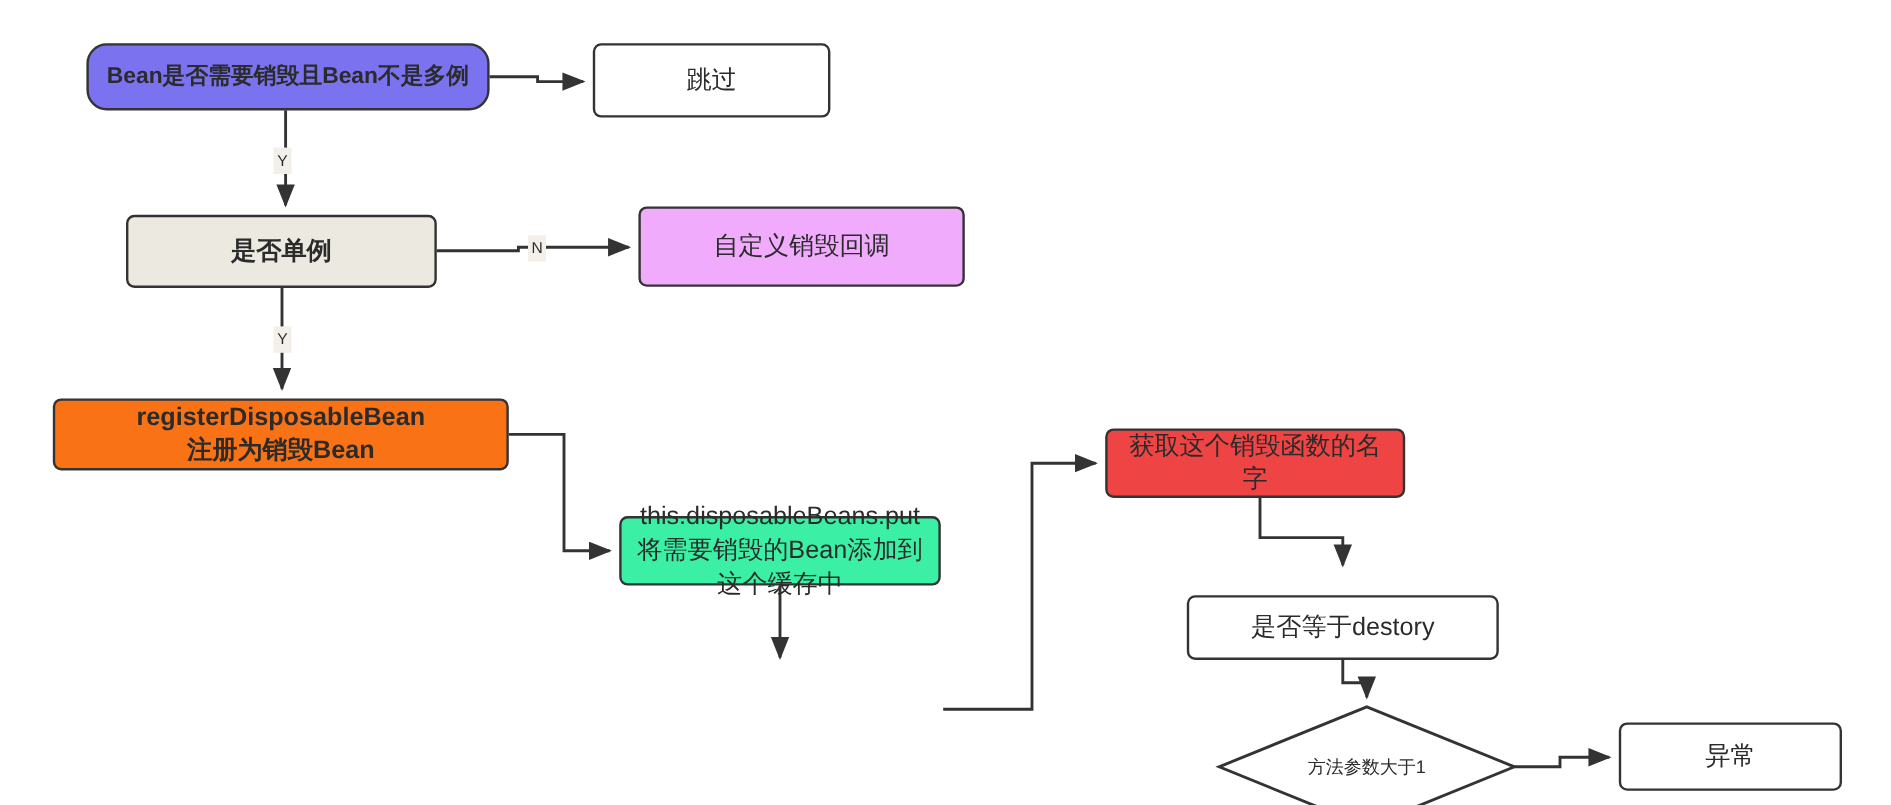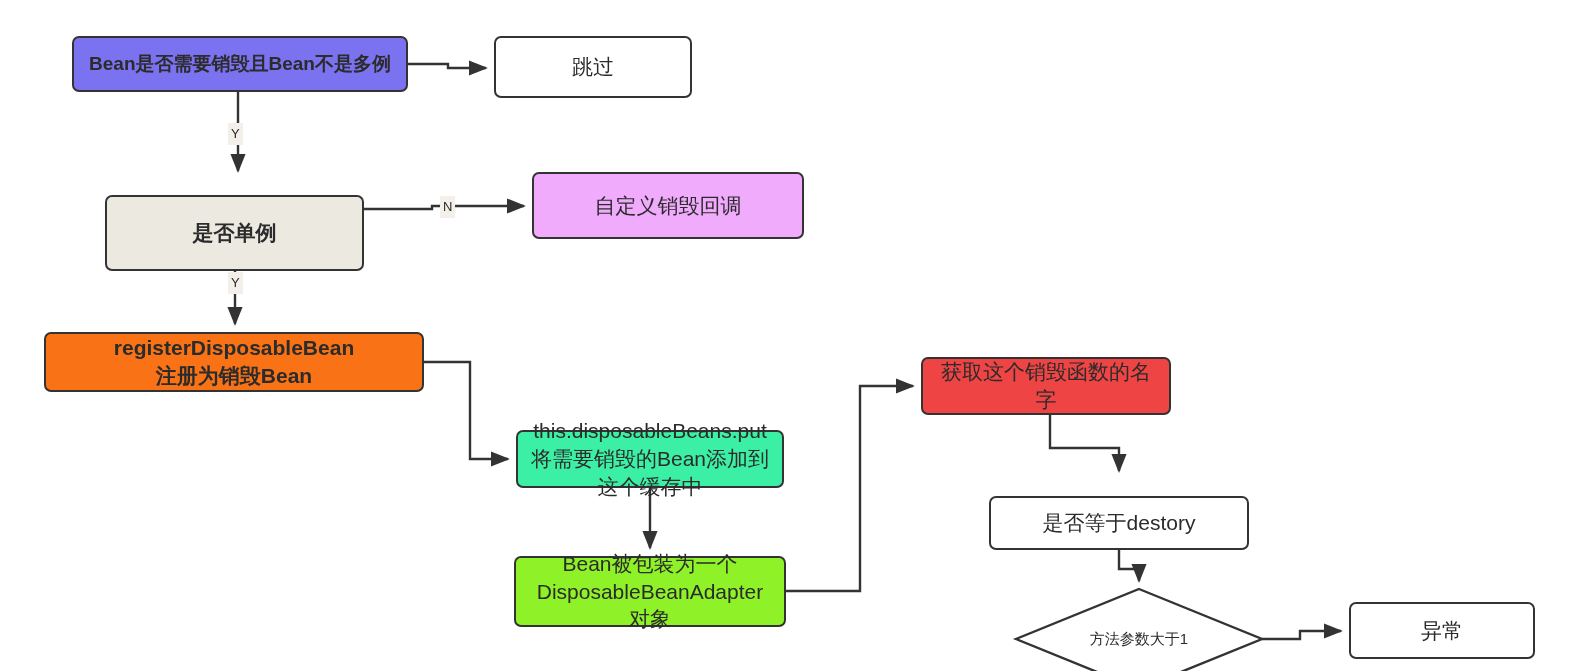--- a/index.html
+++ b/index.html
@@ -100,51 +100,46 @@
       <path d="M786,591 L860,591 L860,386 L913,386" marker-end="url(#arrow)"></path>
 
       <path d="M1050,415 L1050,448 L1119,448 L1119,471" marker-end="url(#arrow)"></path>
 
       <path d="M1119,533 L1119,569 L1139,569 L1139,581" marker-end="url(#arrow)"></path>
 
       <path d="M1262,639 L1300,639 L1300,631 L1341,631" marker-end="url(#arrow)"></path>
     </g>
   </svg>
 
-  <div class="node big bold" style="left:72px;top:36px;width:336px;height:56px;background:#7b72f0;">
+  <div class="node big bold" style="left:72px;top:36px;width:336px;height:56px;background:#7b72f0;border-radius:17px;">
     <span class="txt">Bean是否需要销毁且Bean不是多例</span>
   </div>
 
   <div class="node" style="left:494px;top:36px;width:198px;height:62px;background:#ffffff;">
     <span class="txt">跳过</span>
   </div>
 
-  <div class="node bold" style="left:105px;top:179px;width:259px;height:76px;background:#ece9e1;margin-top:16px;">
+  <div class="node bold" style="left:105px;top:179px;width:259px;height:61px;background:#ece9e1;">
     <span class="txt">是否单例</span>
   </div>
 
   <div class="node" style="left:532px;top:172px;width:272px;height:67px;background:#f0abfc;">
     <span class="txt">自定义销毁回调</span>
   </div>
 
   <div class="node bold" style="left:44px;top:332px;width:380px;height:60px;background:#f97316;">
     <span class="txt" style="white-space:pre-line;">registerDisposableBean
 注册为销毁Bean</span>
   </div>
 
   <div class="node" style="left:516px;top:430px;width:268px;height:58px;background:#3bf0a4;">
     <span class="txt" style="white-space:pre-line;">this.disposableBeans.put
 将需要销毁的Bean添加到这个缓存中</span>
   </div>
 
-  <div class="node" style="left:514px;top:556px;width:272px;height:71px;background:#8ff229;">
-    <span class="txt" style="white-space:pre-line;">Bean被包装为一个
-DisposableBeanAdapter
-对象</span>
-  </div>
 
   <div class="node" style="left:921px;top:357px;width:250px;height:58px;background:#ef4444;">
     <span class="txt">获取这个销毁函数的名字</span>
   </div>
 
   <div class="node" style="left:989px;top:479px;width:260px;height:54px;background:#ffffff;margin-top:17px;">
     <span class="txt">是否等于destory</span>
   </div>
 
   <div class="diamond-wrap" style="left:1016px;top:589px;width:246px;height:100px;">

